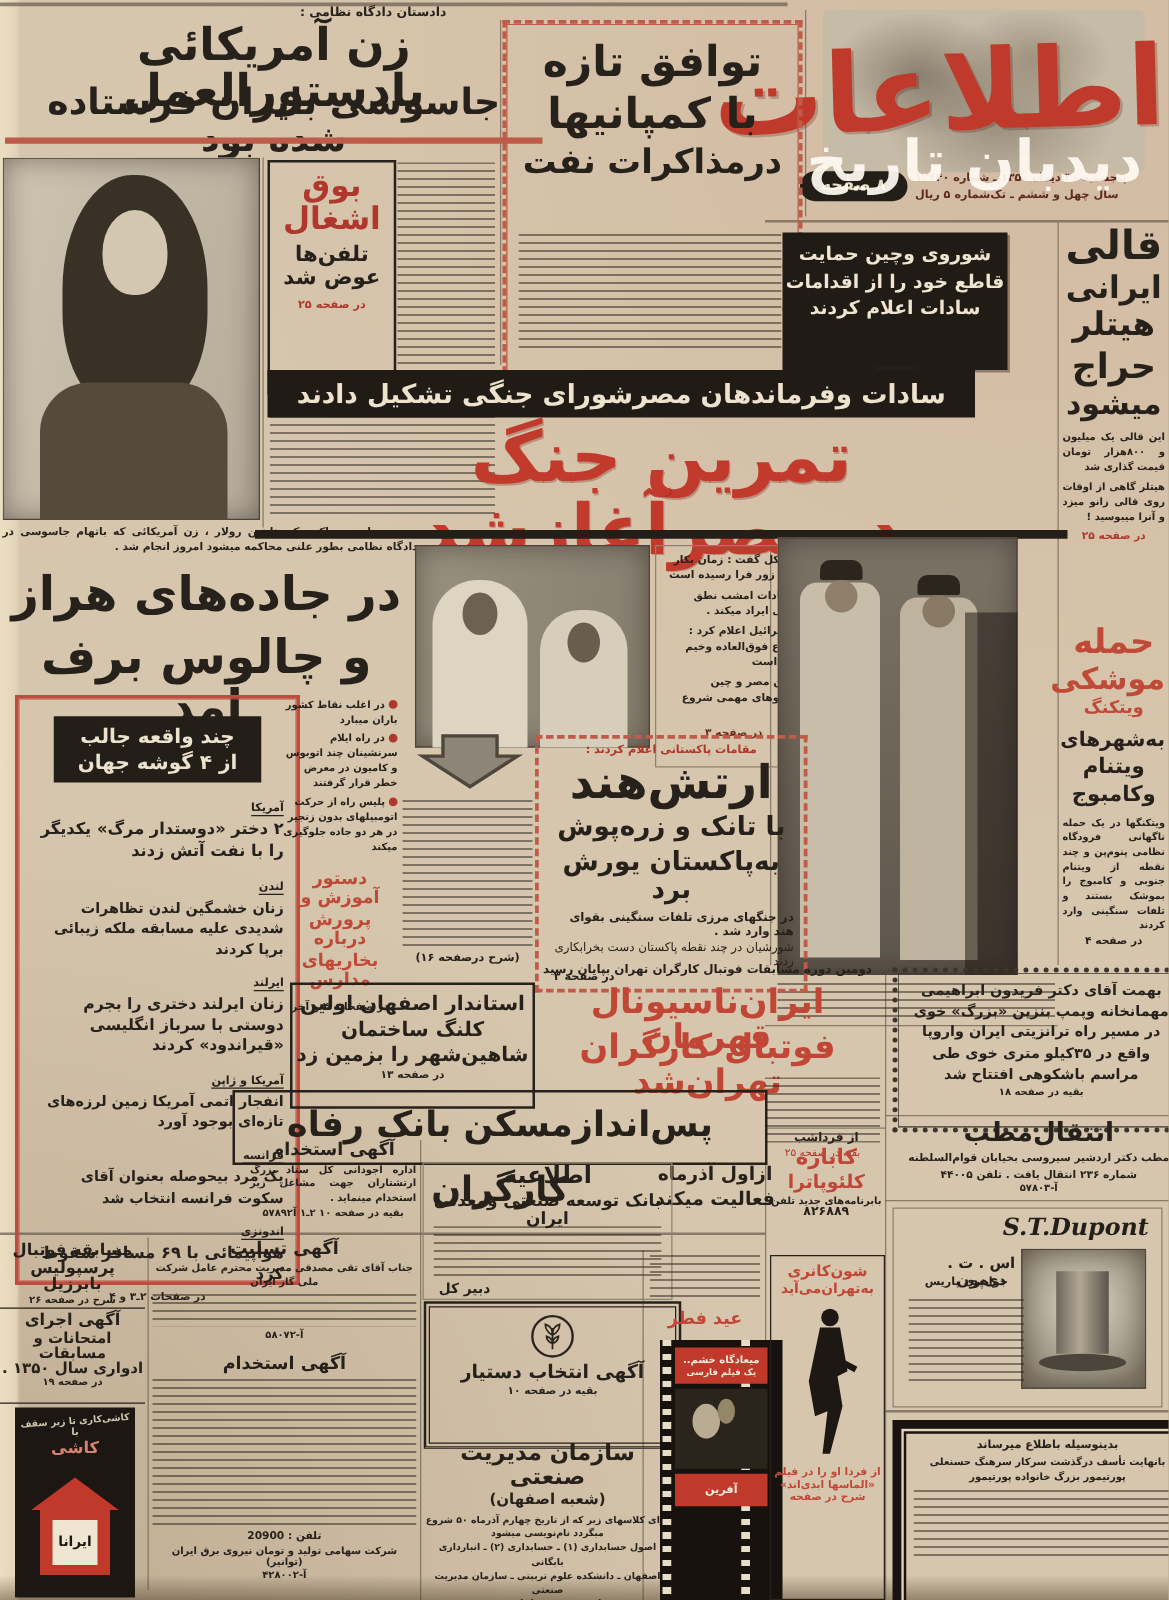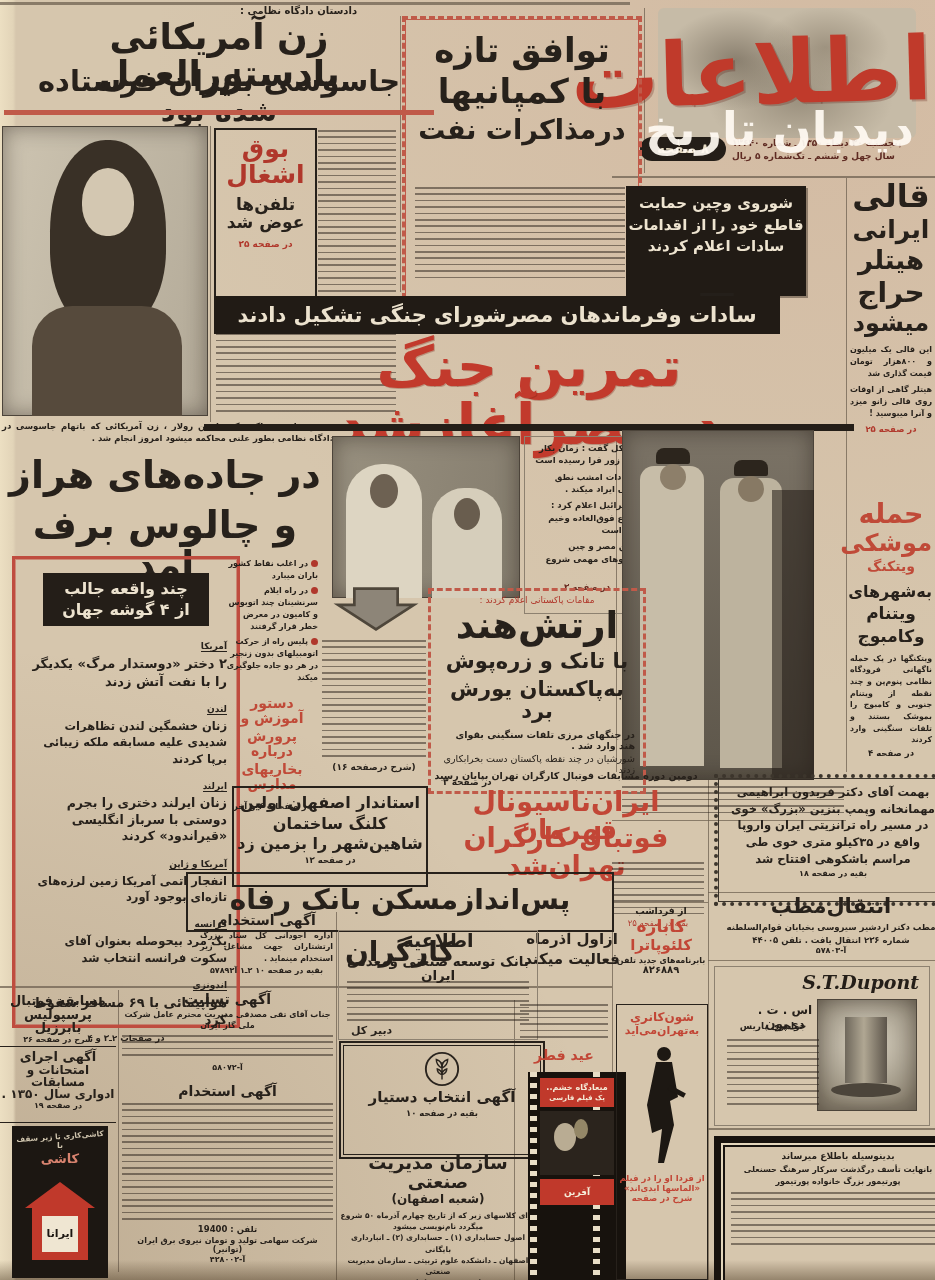--- a/index.html
+++ b/index.html
@@ -201,21 +201,21 @@
     <div style="font-size:8.5px;font-weight:bold;margin-top:10px">در صفحات ۴ و آخر</div>
   </div>
 
   <svg class="b" style="left:330px;top:586px" width="92" height="46" viewBox="0 0 60 34">
     <path d="M14 2h32v12h12L30 32 2 14h12z" fill="#8d8578" stroke="#4e463a" stroke-width="2"></path>
   </svg>
   <div class="b tx" style="left:322px;top:640px;width:104px;height:118px"></div>
   <div class="b c" style="left:322px;top:762px;width:104px;font-size:9px;font-weight:bold">(شرح درصفحه ۱۶)</div>
 
   <div class="b" style="left:428px;top:588px;width:212px;height:196px;border:3px dashed var(--red2);padding-top:4px">
-    <div class="c red" style="font-size:9px;font-weight:normal">مقامات پاکستانی اعلام کردند :</div>
+    <div class="c red" style="font-size:9px;font-weight:bold">مقامات پاکستانی اعلام کردند :</div>
     <div class="c hl" style="font-size:37px;margin-top:2px">ارتش‌هند</div>
     <div class="c hl" style="font-size:21px;margin-top:6px">با تانک و زره‌پوش</div>
     <div class="c hl" style="font-size:21px;margin-top:6px">به‌پاکستان یورش برد</div>
     <div style="font-size:9.5px;font-weight:bold;padding:6px 8px 0">در جنگهای مرزی تلفات سنگینی بقوای هند وارد شد .</div>
     <div style="font-size:9.5px;font-weight:normal;padding:2px 8px 0">شورشیان در چند نقطه پاکستان دست بخرابکاری زدند</div>
     <div style="font-size:9px;font-weight:bold;position:absolute;left:12px;bottom:4px">در صفحه ۳</div>
   </div>
 
   <div class="b c" style="left:232px;top:786px;width:192px;height:90px;border:2.5px solid var(--ink);padding-top:7px">
     <div class="hl" style="font-size:16px">استاندار اصفهان اولین</div>
@@ -254,21 +254,21 @@
   <div class="b" style="left:122px;top:992px;width:211px;height:86px">
     <div class="c hl" style="font-size:14px">آگهی تسلیت</div>
     <div class="c" style="font-size:8px;font-weight:bold;line-height:1.45;margin-top:2px">جناب آقای تقی مصدقی مدیریت محترم عامل شرکت ملی گاز ایران</div>
     <div class="tx" style="margin-top:3px;height:26px"></div>
     <div class="c" style="font-size:8px;font-weight:bold;margin-top:2px">آ-۵۸۰۷۲</div>
   </div>
 
   <div class="b" style="left:122px;top:1084px;width:211px;height:192px">
     <div class="c hl" style="font-size:14px">آگهی استخدام</div>
     <div class="tx" style="margin-top:4px;height:118px"></div>
-    <div class="c" style="font-size:8.5px;font-weight:bold;margin-top:3px">تلفن : 19400</div>
+    <div class="c" style="font-size:8.5px;font-weight:bold;margin-top:3px">تلفن : 20900</div>
     <div class="c" style="font-size:8px;font-weight:bold;margin-top:2px">شرکت سهامی تولید و تومان نیروی برق ایران (توانیر)</div>
     <div class="c" style="font-size:8px;font-weight:bold;margin-top:1px">آ-۴۲۸۰۰۲</div>
   </div>
 
   <div class="b c" style="left:0;top:994px;width:116px;height:52px;border-bottom:1.5px solid var(--ink)">
     <div class="hl" style="font-size:13px">مسابقه فوتبال</div>
     <div class="hl" style="font-size:13px">پرسپولیس بابرزیل</div>
     <div style="font-size:8px;font-weight:bold">شرح در صفحه ۲۶</div>
   </div>
   <div class="b c" style="left:0;top:1050px;width:116px;height:72px;border-bottom:1.5px solid var(--ink)">

